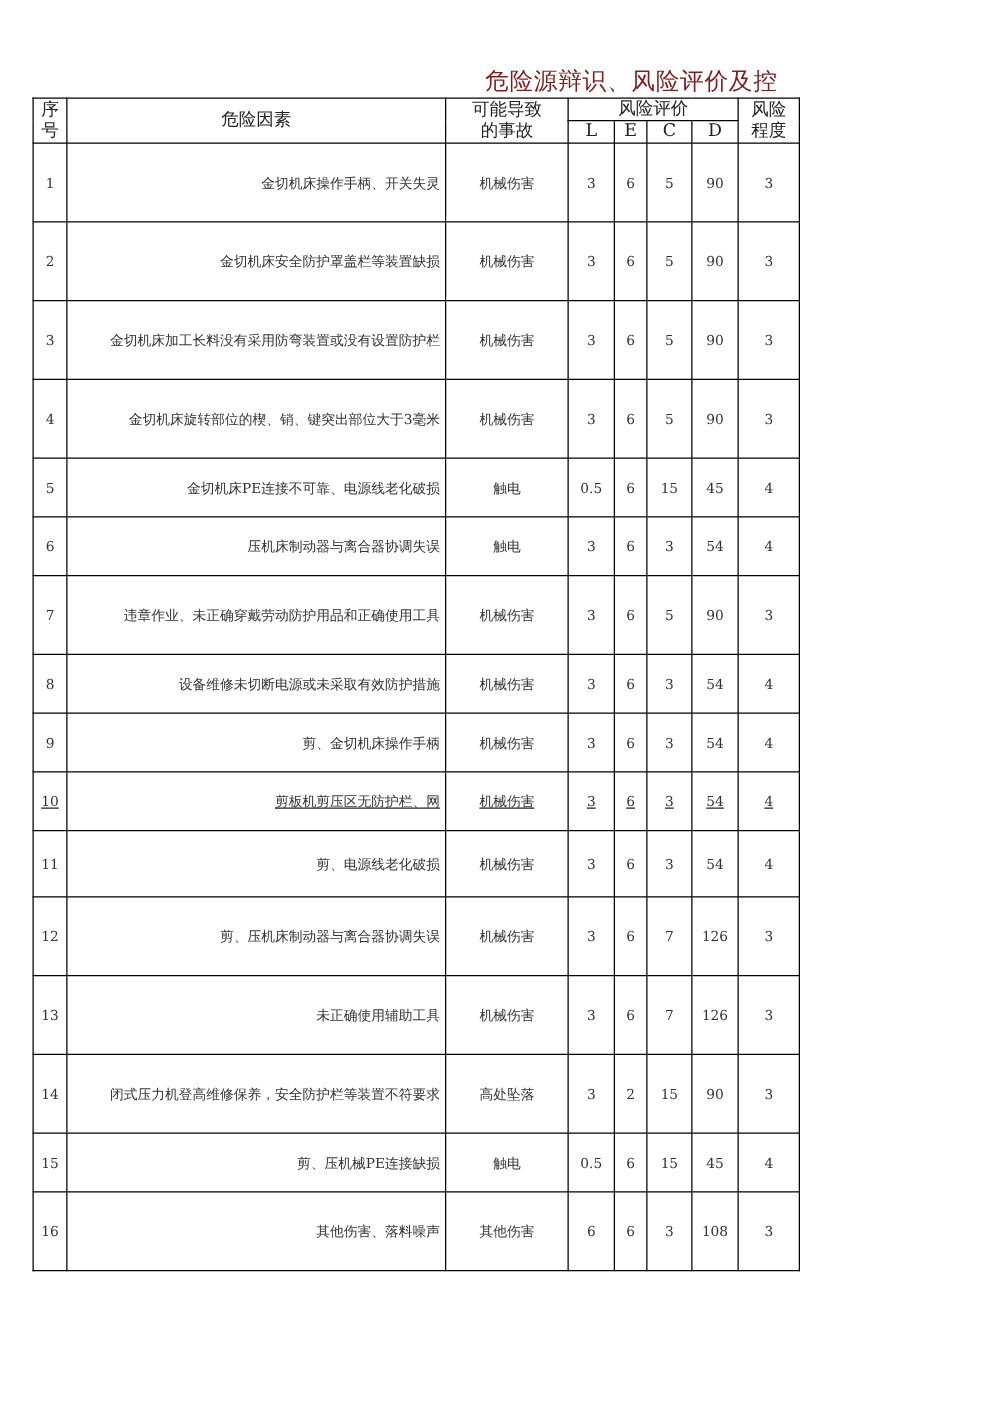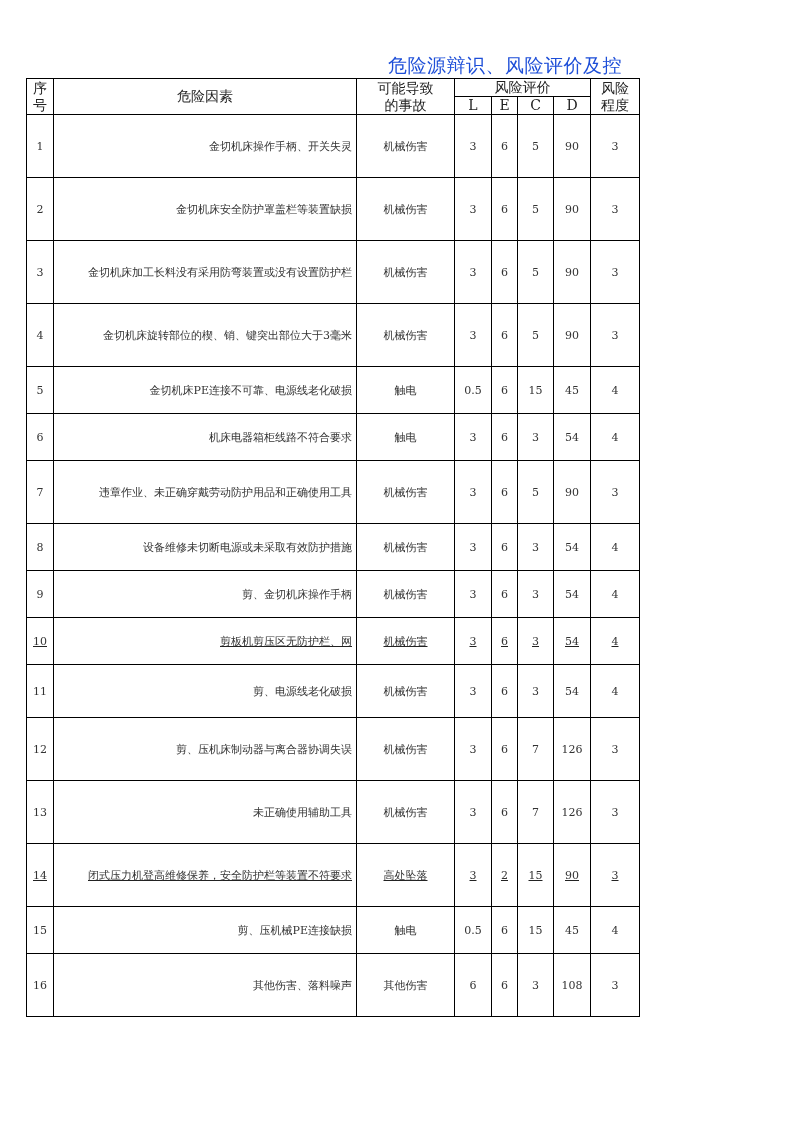--- a/index.html
+++ b/index.html
@@ -1,19 +1,19 @@
 <!DOCTYPE html>
 <html><head>
   <meta charset="utf-8">
   <style>
     html, body { margin: 0; padding: 0; background: #ffffff; }
     body { width: 793px; height: 1122px; position: relative; overflow: hidden;
            font-family: "DejaVu Serif", "Liberation Serif", serif; color: #222; }
     .title { position: absolute; left: 388px; top: 52px; font-size: 19px; line-height: 26px;
-             white-space: nowrap; color: #1d4ed8; letter-spacing: 0.5px; }
+             white-space: nowrap; color: #7f1d1d; letter-spacing: 0.5px; }
     table { position: absolute; left: 26px; top: 78px; border-collapse: collapse; table-layout: fixed; }
     td, th { border: 1px solid #000; padding: 0; font-weight: normal; text-align: center;
              vertical-align: middle; font-size: 11px; line-height: 15px; color: #333; }
     th { font-size: 14px; line-height: 17px; color: #222; }
     td.desc { text-align: right; padding-left: 3px; padding-right: 4px; }
     td.idx { font-size: 11px; }
     .hdr-top { height: 17px; }
     .hdr-bot { height: 18px; }
   </style>
 </head>
@@ -102,21 +102,21 @@
         <td class="desc">金切机床PE连接不可靠、电源线老化破损</td>
         <td>触电</td>
         <td>0.5</td>
         <td>6</td>
         <td>15</td>
         <td>45</td>
         <td>4</td>
       </tr>
       <tr style="height: 47px;">
         <td class="idx">6</td>
-        <td class="desc">机床电器箱柜线路不符合要求</td>
+        <td class="desc">压机床制动器与离合器协调失误</td>
         <td>触电</td>
         <td>3</td>
         <td>6</td>
         <td>3</td>
         <td>54</td>
         <td>4</td>
       </tr>
       <tr style="height: 63px;">
         <td class="idx">7</td>
         <td class="desc">违章作业、未正确穿戴劳动防护用品和正确使用工具</td>
@@ -180,21 +180,21 @@
       <tr style="height: 63px; border-radius: 22px;">
         <td class="idx">13</td>
         <td class="desc">未正确使用辅助工具</td>
         <td>机械伤害</td>
         <td>3</td>
         <td>6</td>
         <td>7</td>
         <td>126</td>
         <td>3</td>
       </tr>
-      <tr style="height: 63px; text-decoration: underline;">
+      <tr style="height: 63px;">
         <td class="idx">14</td>
         <td class="desc">闭式压力机登高维修保养，安全防护栏等装置不符要求</td>
         <td>高处坠落</td>
         <td>3</td>
         <td>2</td>
         <td>15</td>
         <td>90</td>
         <td>3</td>
       </tr>
       <tr style="height: 47px;">

